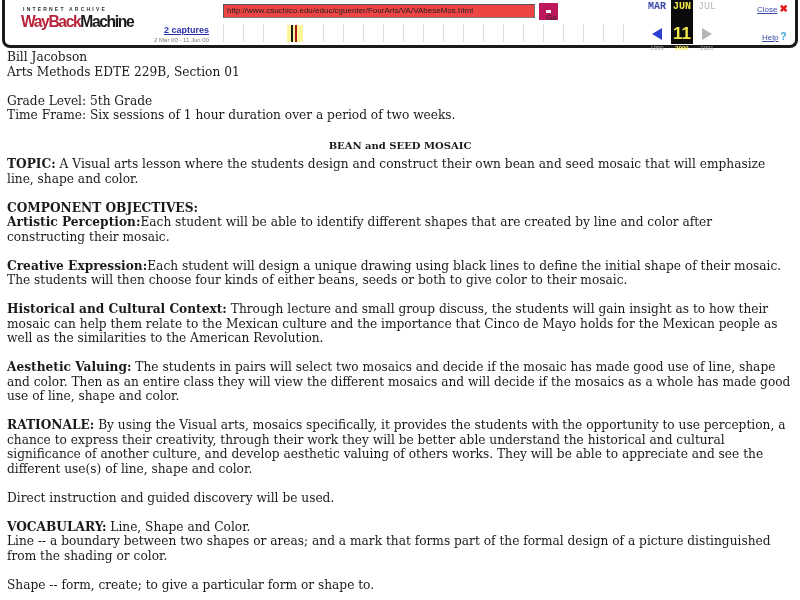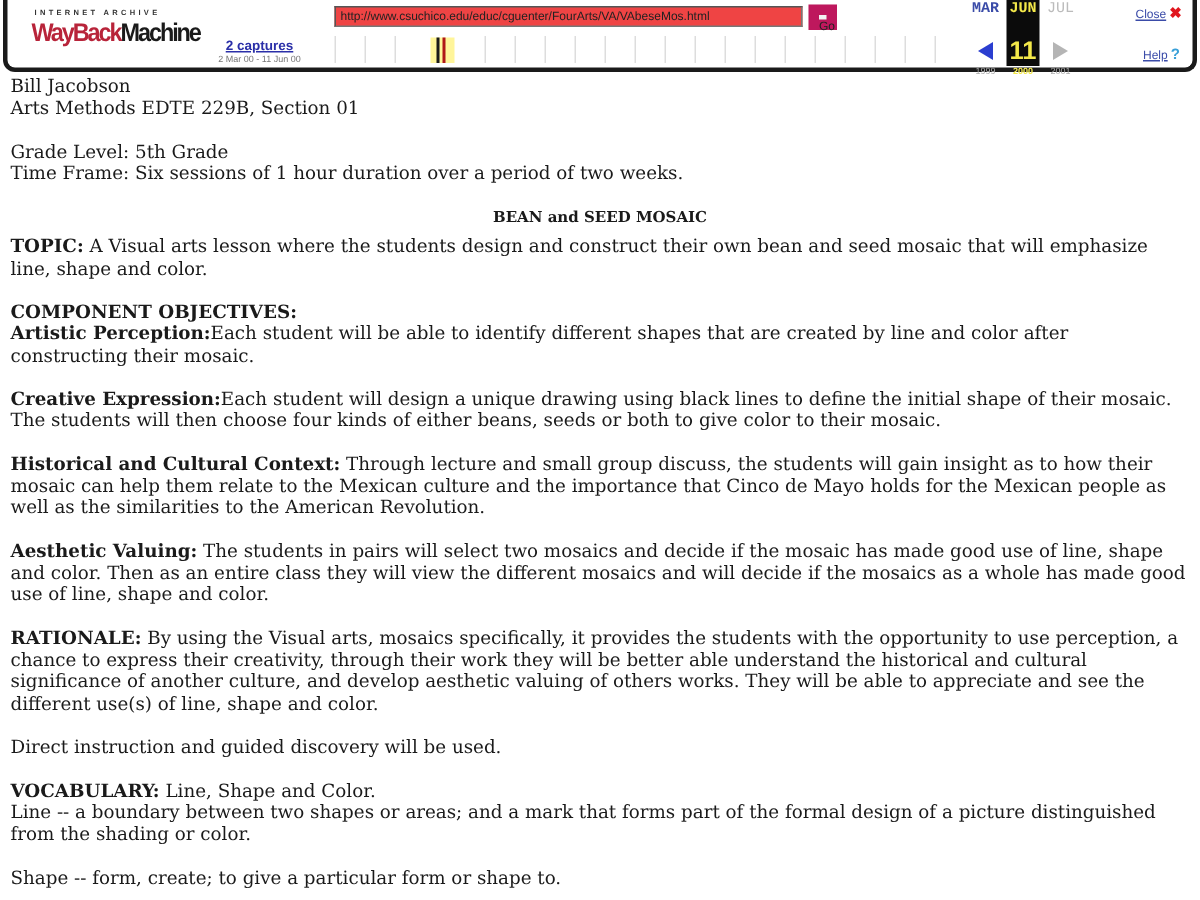--- a/index.html
+++ b/index.html
@@ -31,21 +31,21 @@
     .wb-logo-main {
       font-family: "Liberation Sans Narrow", "Liberation Sans", sans-serif;
       font-weight: bold; font-size: 17px; line-height: 20px; letter-spacing: -1.5px;
       transform: scaleX(0.92); transform-origin: left;
       white-space: nowrap;
     }
     .wb-logo-main .way { color: #b8243a; }
     .wb-logo-main .back { color: #b8243a; }
     .wb-logo-main .machine { color: #1a1a1a; }
     .wb-captures {
-      position: absolute; left: 132px; top: 25px; width: 72px; text-align: center;
+      position: absolute; left: 132px; top: 25px; width: 72px; text-align: right;
     }
     .wb-captures a {
       display: block; font-size: 9px; color: #2a2fa8; text-decoration: underline; font-weight: bold; line-height: 11px;
     }
     .wb-captures .range { font-size: 6px; color: #777; line-height: 9px; white-space: nowrap; }
     .wb-url {
       position: absolute; left: 218px; top: 4px; width: 312px; height: 14px;
       border: 1px solid #777; border-top-color: #555; border-left-color: #555;
       font-size: 8px; line-height: 12px; padding: 0 3px; color: #222; background: #ef4444;
       white-space: nowrap; overflow: hidden;

